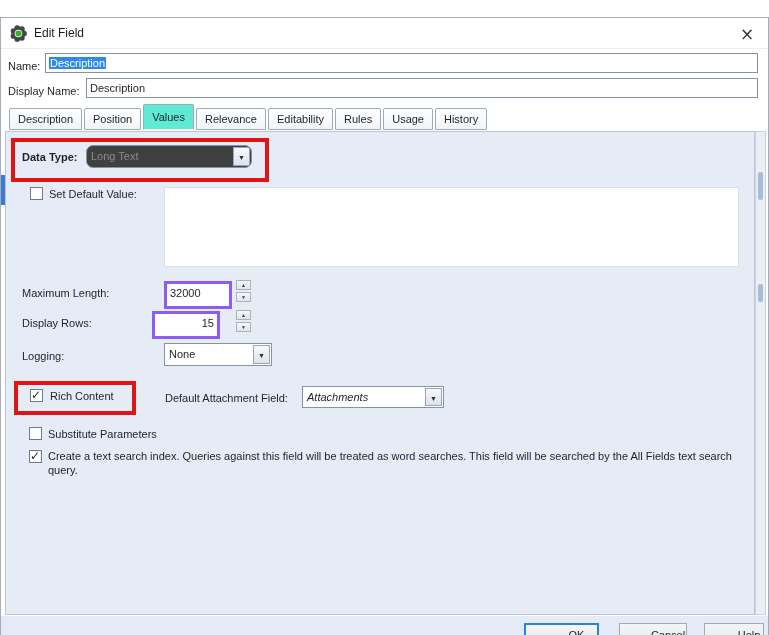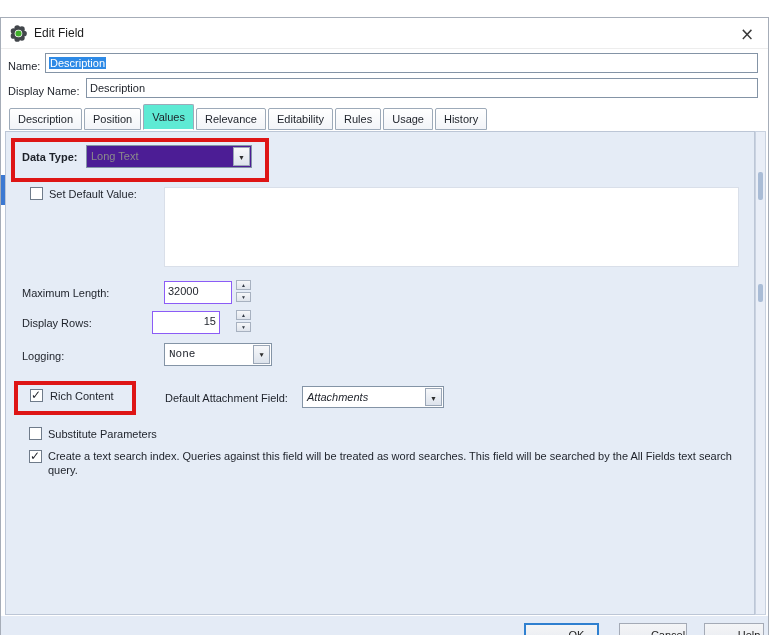--- a/index.html
+++ b/index.html
@@ -52,34 +52,34 @@
   
   .combo {
     position:absolute; background:#fff; border:1px solid #8494a6; height:23px;
     line-height:21px; padding-left:4px; overflow:hidden; white-space:nowrap; cursor:pointer;
   }
   .combo .arrow-btn {
     position:absolute; right:1px; top:1px; bottom:1px; width:17px;
     background:linear-gradient(#f7f8fa,#dde3ec); border:1px solid #9aa6b6;
     text-align:center; color:#2d2d2d; font-size:7px; line-height:19px;
   }
-  .combo.disabled { background:#4c1d95; color:#8b8b8b; }
+  .combo.disabled { background:#404040; color:#8b8b8b;border-radius:7px; }
 
   
   .checkbox {
     position:absolute; width:13px; height:13px; background:#fff;
     border:1px solid #6f7b8a; cursor:pointer;
   }
   .checkbox.checked::after {
     content:"✓"; position:absolute; left:0px; top:-2px; font-size:12px; color:#23272e;
     font-family:"DejaVu Sans", sans-serif;
   }
 
   
-  .spin-input { position:absolute; width:68px; height:23px; background:#fff; border:1px solid #8b5cf6; padding:0 3px; line-height:19px; }
+  .spin-input { position:absolute; width:68px; height:28px; background:#fff; border:3px solid #8b5cf6; padding:0 3px; line-height:19px; }
   .spinner { position:absolute; width:15px; }
   .spin-btn {
     width:15px; height:10px; margin-bottom:2px; text-align:center; line-height:9px; font-size:5px; color:#333a44;
     background:linear-gradient(#f6f7f9,#dfe4ec); border:1px solid #a7b1c0; cursor:pointer;
   }
 
   .textarea-box { position:absolute; background:#ffffff; border:1px solid #d9dfe9; }
 
   .search-text { position:absolute; width:702px; line-height:14px; }
 
@@ -155,21 +155,21 @@
     </div>
 
     <span class="plbl" style="left:16px; top:185px;text-align:right;">Display Rows:</span>
     <div class="spin-input" style="left:146px; top:179px;text-align:right;">15</div>
     <div class="spinner" style="left:230px; top:178px;">
       <div class="spin-btn">▲</div>
       <div class="spin-btn">▼</div>
     </div>
 
     <span class="plbl" style="left:16px; top:218px;">Logging:</span>
-    <div class="combo" style="left:158px; top:211px; width:108px;font-family:Liberation Mono, monospace;">
+    <div class="combo" style="left:158px; top:211px; width:108px;">
       <span>None</span>
       <span class="arrow-btn">▼</span>
     </div>
 
     <div class="annotation" style="left:8px; top:249px; width:122px; height:34px;"></div>
 
     <div class="checkbox checked" style="left:24px; top:257px;"></div>
     <span class="plbl" style="left:44px; top:258px;">Rich Content</span>
 
     <span class="plbl" style="left:159px; top:260px;">Default Attachment Field:</span>

